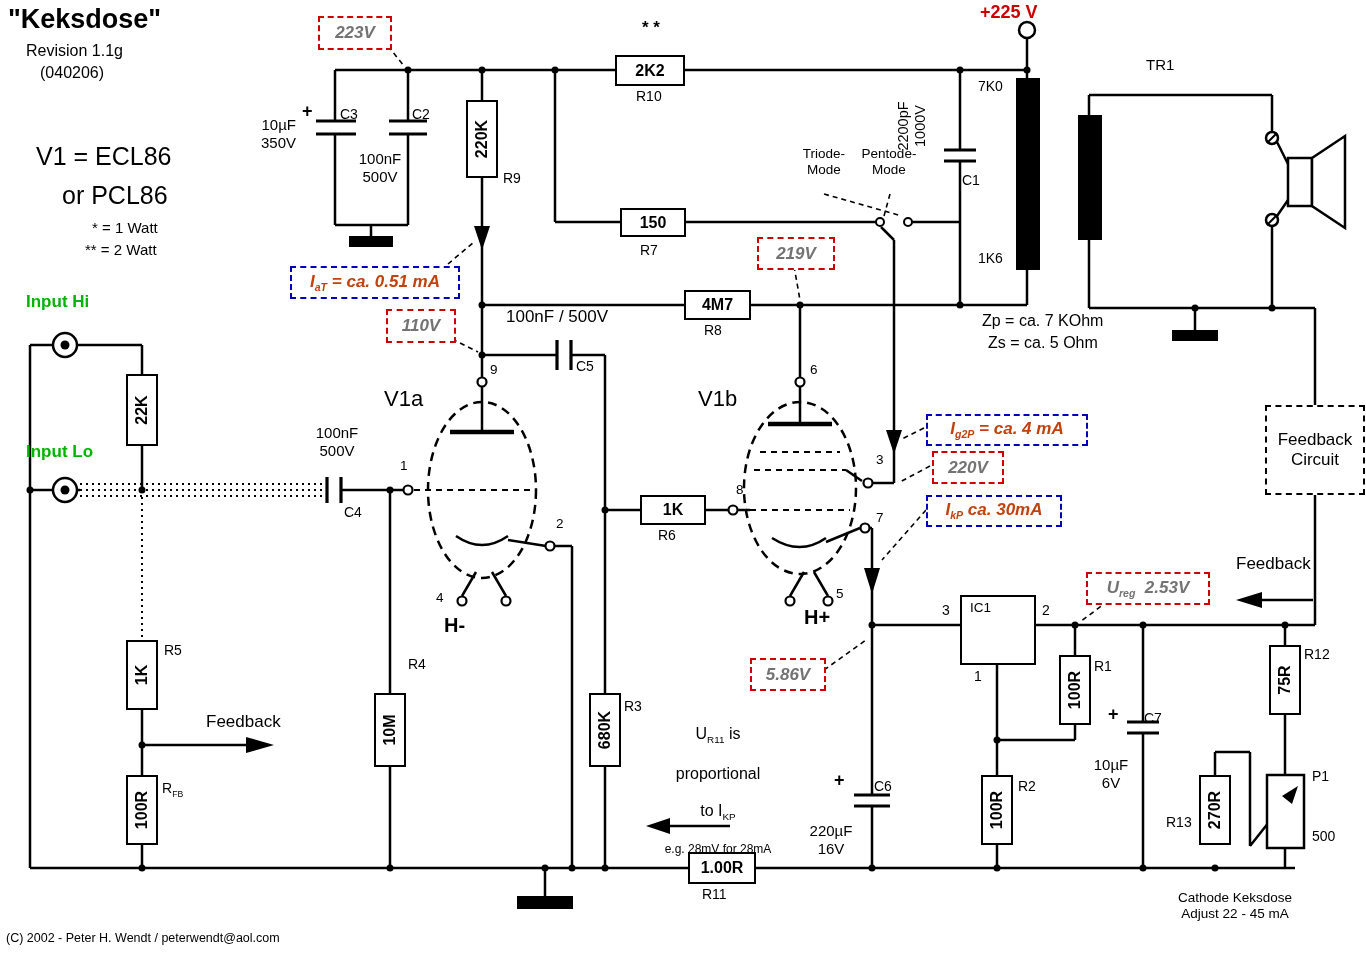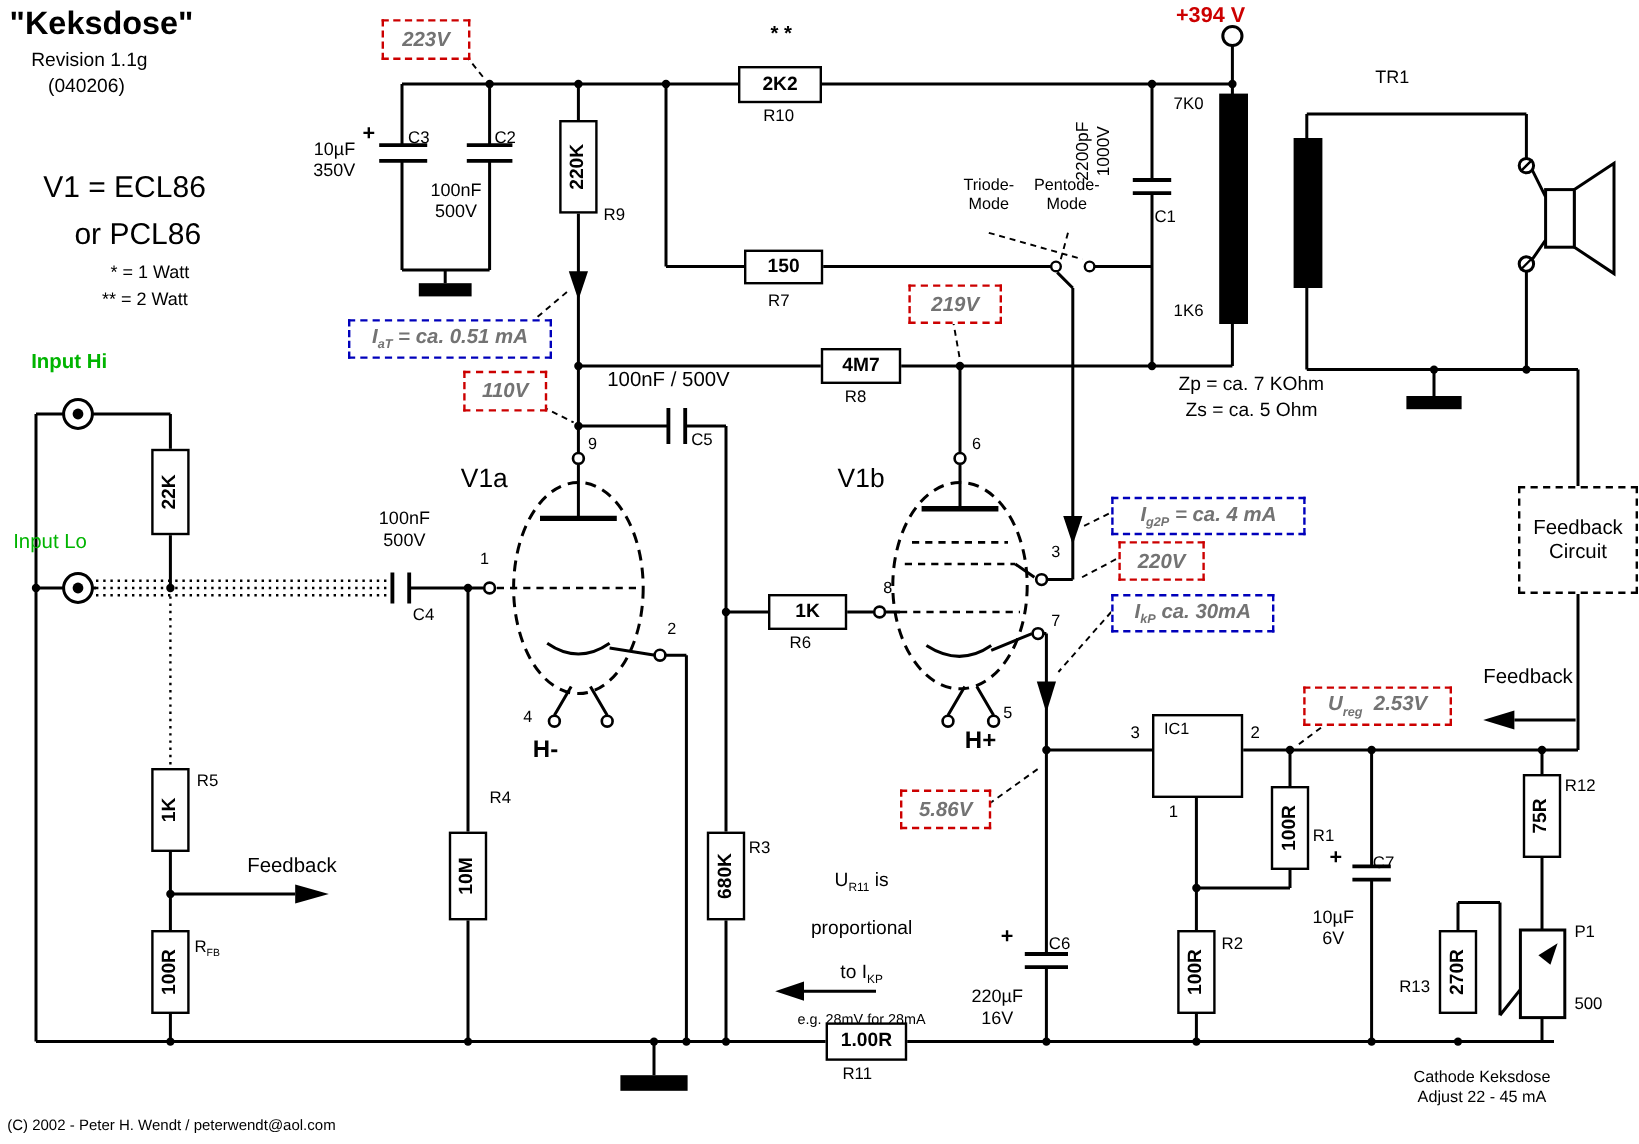--- a/index.html
+++ b/index.html
@@ -8,21 +8,21 @@
   svg.wires{position:absolute;left:0;top:0}
   .lbl{position:absolute;font-size:16px;line-height:1.18;white-space:pre-line}
   .c{text-align:center}.r{text-align:right}
   .b{font-weight:bold}
   .red{color:#cc0000}.green{color:#00b400}
   .sm{font-size:13.5px}.ref{font-size:14px}
   .note{position:absolute;display:flex;align-items:center;justify-content:center;
         background:#fff;font-size:17px;font-style:italic;font-weight:bold}
   .note .inner{white-space:pre}
   .note.nred{border:2px dashed #cc0000;color:#737373}
-  .note.nblue{border:2px dashed #0000bb;color:#737373}
+  .note.nblue{border:2px dashed #0000bb;color:#c2410c}
   .rbox{position:absolute;box-sizing:border-box;background:#fff;border:2.5px solid #000;
         display:flex;align-items:center;justify-content:center;font-size:16px;font-weight:bold}
   .rbox.v span{transform:rotate(-90deg);white-space:nowrap}
   .icbox{position:absolute;box-sizing:border-box;background:#fff;border:2.5px solid #000}
   .fbbox{position:absolute;box-sizing:border-box;background:#fff;border:2px dashed #000;
          display:flex;flex-direction:column;align-items:center;justify-content:center;font-size:17px}
   .rot{position:absolute;display:flex;align-items:center;justify-content:center;
        transform:rotate(-90deg);text-align:center;font-size:14.5px;line-height:1.2;white-space:pre-line}
   sub{font-size:0.62em}
   .block span{display:block}
@@ -209,23 +209,23 @@
 <div class="lbl b" style="left:8px;top:4px;font-size:27px">"Keksdose"</div>
 <div class="lbl" style="left:26px;top:42px">Revision 1.1g</div>
 <div class="lbl" style="left:40px;top:64px">(040206)</div>
 <div class="lbl" style="left:36px;top:142px;font-size:25px">V1 = ECL86</div>
 <div class="lbl" style="left:62px;top:181px;font-size:25px">or PCL86</div>
 <div class="lbl" style="left:92px;top:219px;font-size:15px">*  = 1 Watt</div>
 <div class="lbl" style="left:85px;top:241px;font-size:15px">** = 2 Watt</div>
 <div class="lbl" style="left:6px;top:931px;font-size:12.5px">(C) 2002 - Peter H. Wendt  /  peterwendt@aol.com</div>
 
 <div class="lbl green" style="left:26px;top:292px;font-size:17px;font-weight:600">Input Hi</div>
-<div class="lbl green" style="left:11px;top:442px;font-size:17px;font-weight:400">Input Lo</div>
-
-<div class="lbl red b" style="left:980px;top:2px;font-size:18px">+394 V</div>
+<div class="lbl green" style="left:26px;top:442px;font-size:17px;font-weight:700">Input Lo</div>
+
+<div class="lbl red b" style="left:980px;top:2px;font-size:18px">+225 V</div>
 
 <div class="note nred" style="left:318px;top:16px;width:70px;height:30px">
       <span class="inner">223V</span>
     </div>
 <div class="note nred" style="left:386px;top:309px;width:66px;height:30px">
       <span class="inner">110V</span>
     </div>
 <div class="note nred" style="left:757px;top:237px;width:74px;height:29px">
       <span class="inner">219V</span>
     </div>
@@ -304,21 +304,21 @@
 <div class="lbl b" style="left:642px;top:18px;font-size:17px">* *</div>
 <div class="lbl ref" style="left:503px;top:170px">R9</div>
 <div class="lbl ref" style="left:640px;top:242px">R7</div>
 <div class="lbl ref" style="left:704px;top:322px">R8</div>
 <div class="lbl ref" style="left:658px;top:527px">R6</div>
 <div class="lbl ref" style="left:164px;top:642px">R5</div>
 <div class="lbl ref" style="left:162px;top:780px"><span>R</span><sub>FB</sub></div>
 <div class="lbl ref" style="left:408px;top:656px">R4</div>
 <div class="lbl ref" style="left:624px;top:698px">R3</div>
 <div class="lbl ref" style="left:702px;top:886px">R11</div>
-<div class="lbl ref" style="left:1094px;top:688px">R1</div>
+<div class="lbl ref" style="left:1094px;top:658px">R1</div>
 <div class="lbl ref" style="left:1018px;top:778px">R2</div>
 <div class="lbl ref" style="left:1304px;top:646px">R12</div>
 <div class="lbl ref" style="left:1166px;top:814px">R13</div>
 <div class="lbl ref" style="left:1312px;top:768px">P1</div>
 <div class="lbl ref" style="left:1312px;top:828px">500</div>
 
 <div class="lbl b" style="left:302px;top:101px;font-size:18px">+</div>
 <div class="lbl ref" style="left:340px;top:106px">C3</div>
 <div class="lbl r" style="left:246px;top:116px;width:50px;font-size:15px">10µF
 350V</div>

